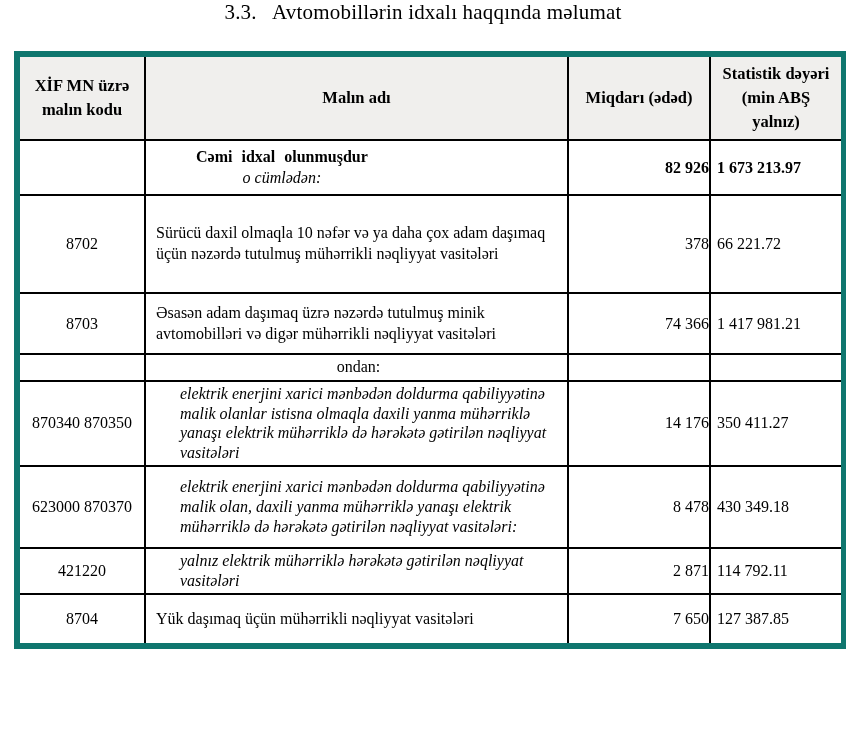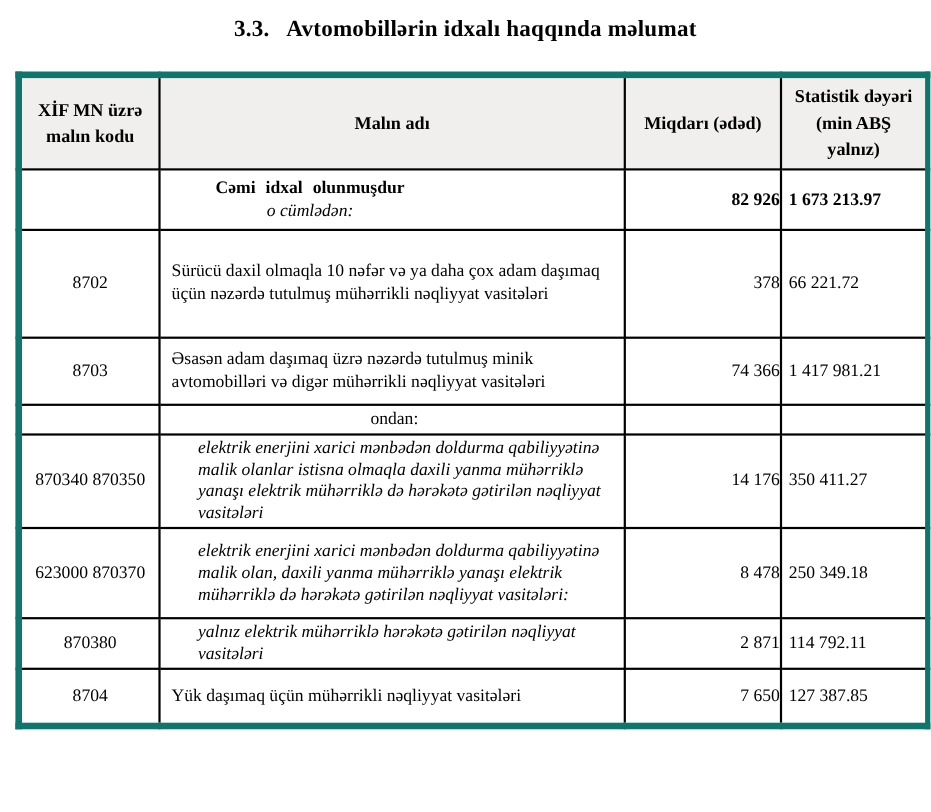--- a/index.html
+++ b/index.html
@@ -11,24 +11,23 @@
   }
   .page {
     position: relative;
     width: 846px;
     height: 738px;
     background: #ffffff;
     overflow: hidden;
   }
   .title {
     margin: 0;
-    padding-top: 14px;
     text-align: center;
     font-size: 21px;
-    font-weight: bold;
+    font-weight: normal;
     white-space: pre;
     letter-spacing: 0.2px;
   }
   table.import-table {
     border-collapse: collapse;
     table-layout: fixed;
     width: 827px;
     margin: 26px 0 0 14px;
     border: 6px solid #0f766e;
   }
@@ -147,25 +146,25 @@
         <td class="code-cell">870340 870350</td>
         <td class="name-cell indented italic">elektrik enerjini xarici mənbədən doldurma qabiliyyətinə malik olanlar istisna olmaqla daxili yanma mühərriklə yanaşı elektrik mühərriklə də hərəkətə gətirilən nəqliyyat vasitələri</td>
         <td class="qty-cell">14 176</td>
         <td class="val-cell">350 411.27</td>
       </tr>
 
       <tr class="r-870360">
         <td class="code-cell">623000 870370</td>
         <td class="name-cell indented italic">elektrik enerjini xarici mənbədən doldurma qabiliyyətinə malik olan, daxili yanma mühərriklə yanaşı elektrik mühərriklə də hərəkətə gətirilən nəqliyyat vasitələri:</td>
         <td class="qty-cell">8 478</td>
-        <td class="val-cell">250 349.18</td>
+        <td class="val-cell">430 349.18</td>
       </tr>
 
       <tr class="r-870380">
-        <td class="code-cell">870380</td>
+        <td class="code-cell">421220</td>
         <td class="name-cell indented italic">yalnız elektrik mühərriklə hərəkətə gətirilən nəqliyyat vasitələri</td>
         <td class="qty-cell">2 871</td>
         <td class="val-cell">114 792.11</td>
       </tr>
 
       <tr class="r-8704">
         <td class="code-cell">8704</td>
         <td class="name-cell">Yük daşımaq üçün mühərrikli nəqliyyat vasitələri</td>
         <td class="qty-cell">7 650</td>
         <td class="val-cell">127 387.85</td>

